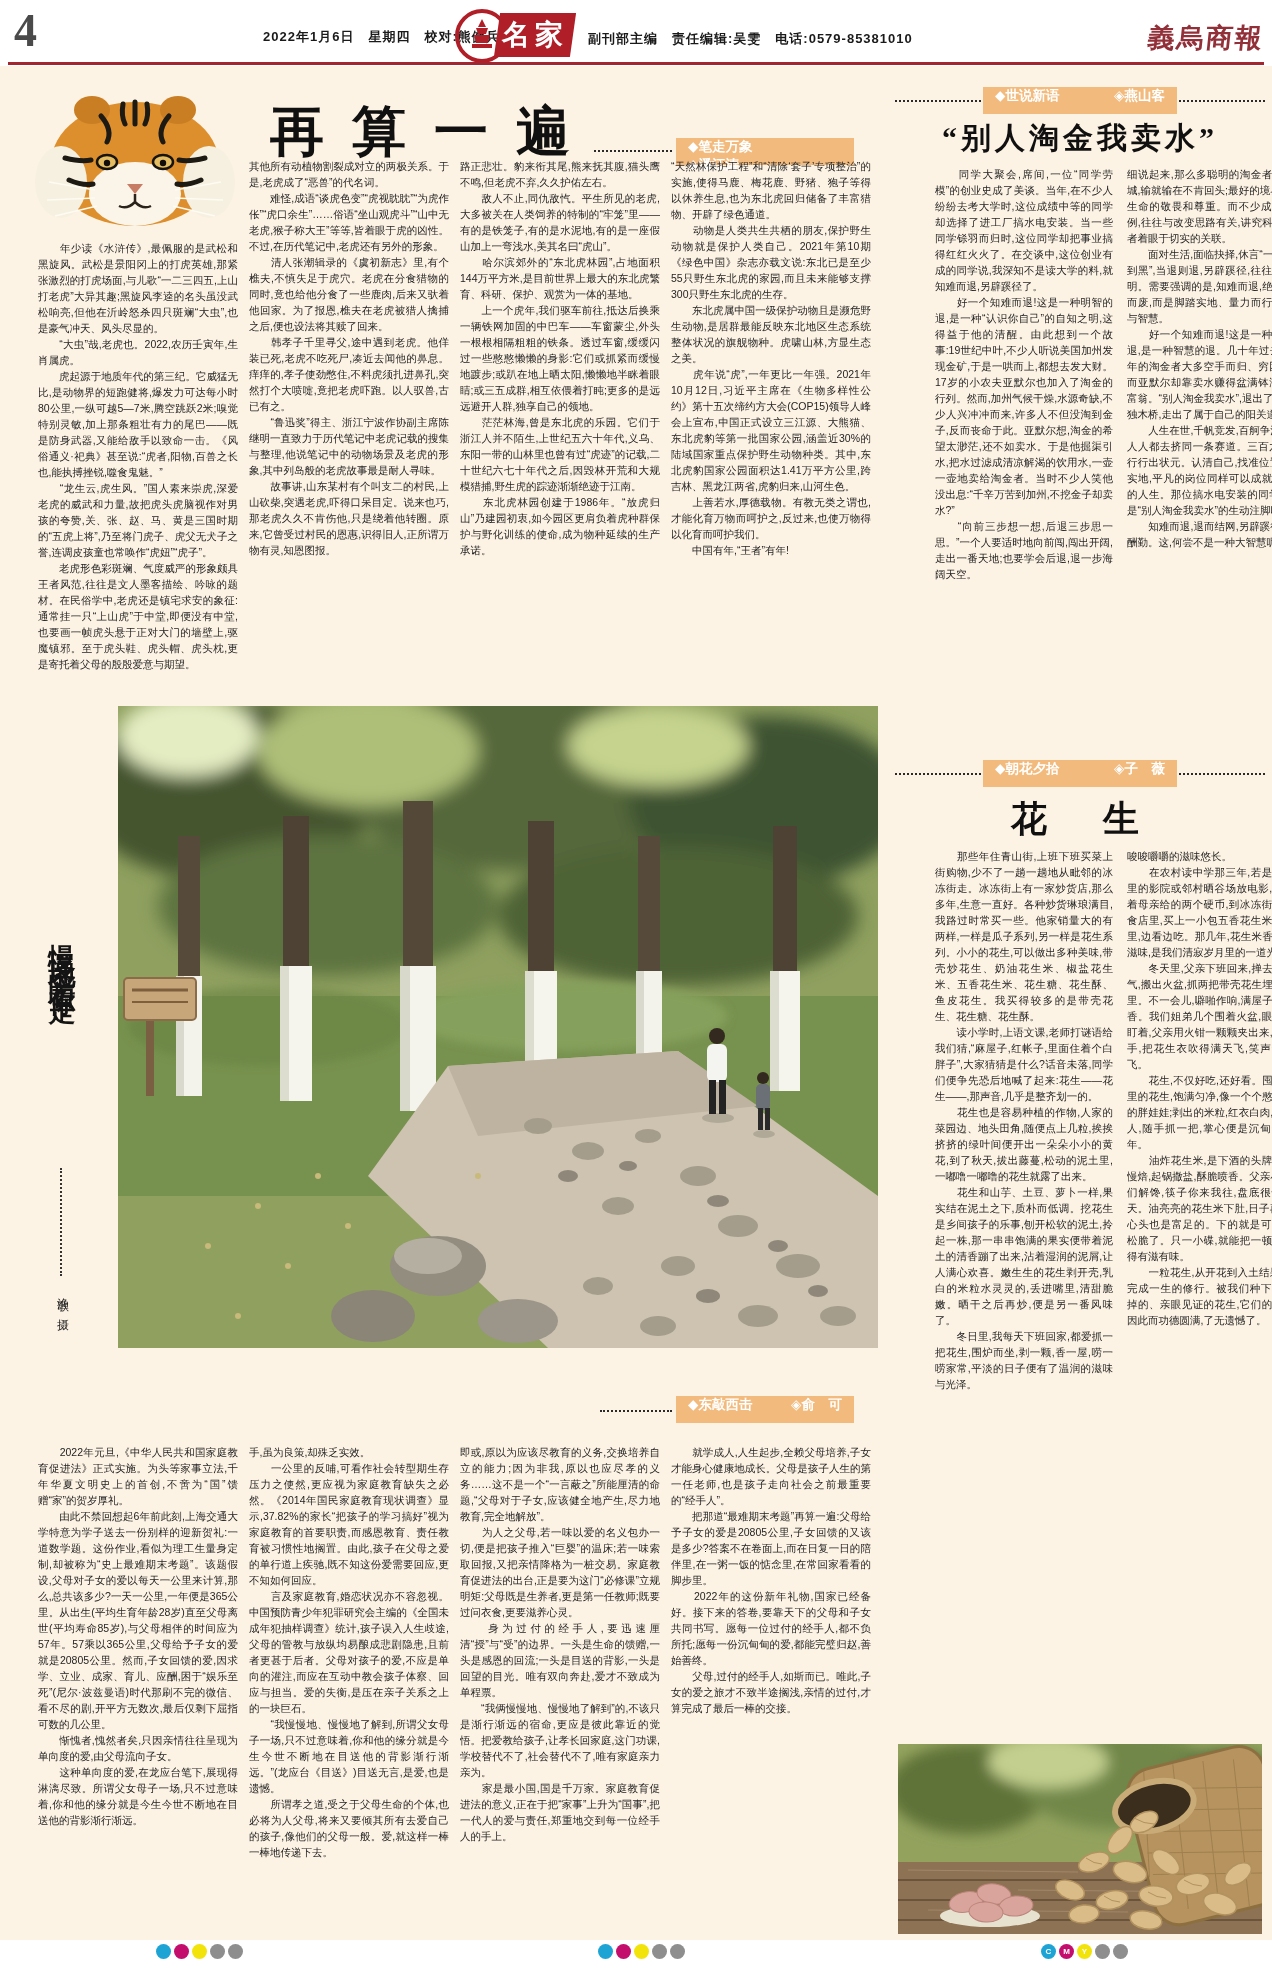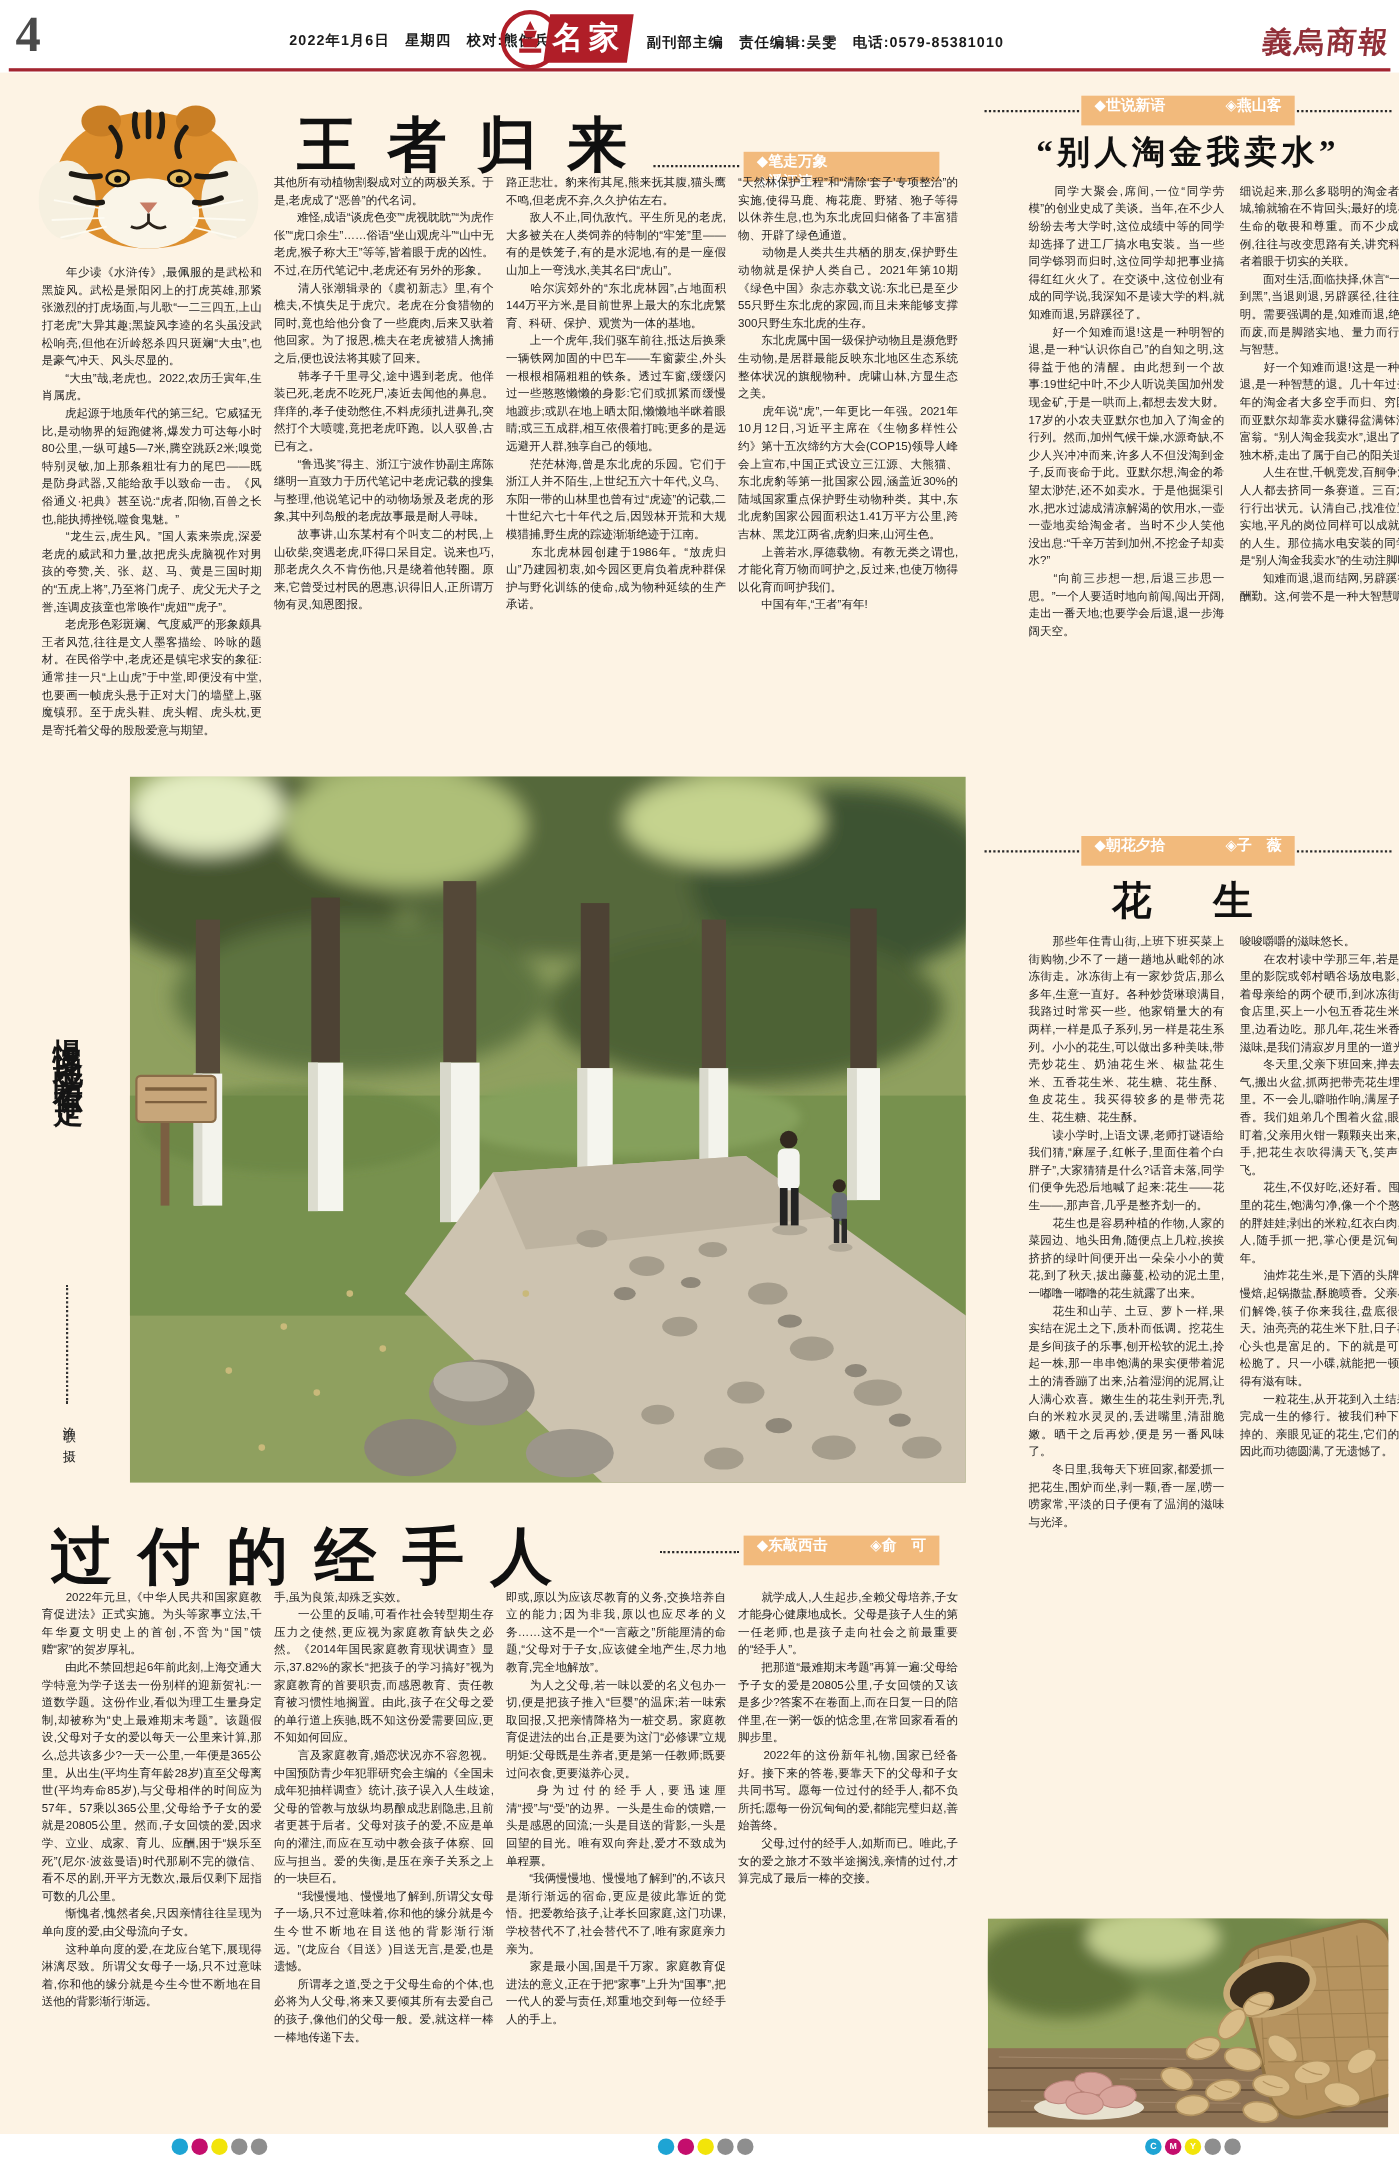--- a/index.html
+++ b/index.html
@@ -87,21 +87,21 @@
         <path d="M60 106 L14 98"></path>
           <path d="M60 114 L12 116"></path>
           <path d="M62 122 L20 132"></path>
         <path d="M140 106 L186 98"></path>
           <path d="M140 114 L188 116"></path>
           <path d="M138 122 L180 132"></path>
       </g>
     </svg>
   </div>
 
-  <div class="abs headline h1a" style="left:270px;top:96px;">王者归来</div>
+  <div class="abs headline h1a" style="left:270px;top:96px;">再算一遍</div>
   <div class="abs dotline" style="left:594px;top:150px;width:78px;"></div>
   <div class="abs byline-box" style="left:676px;top:138px;width:178px;flex-direction:column;">
     <span>◆笔走万象</span>
     <span>◈潘江涛</span>
   </div>
   <div class="col" style="left:38px;top:240px;height:464px;">　　年少读《水浒传》,最佩服的是武松和黑旋风。武松是景阳冈上的打虎英雄,那紧张激烈的打虎场面,与儿歌“一二三四五,上山打老虎”大异其趣;黑旋风李逵的名头虽没武松响亮,但他在沂岭怒杀四只斑斓“大虫”,也是豪气冲天、风头尽显的。
 　　“大虫”哉,老虎也。2022,农历壬寅年,生肖属虎。
 　　虎起源于地质年代的第三纪。它威猛无比,是动物界的短跑健将,爆发力可达每小时80公里,一纵可越5—7米,腾空跳跃2米;嗅觉特别灵敏,加上那条粗壮有力的尾巴——既是防身武器,又能给敌手以致命一击。《风俗通义·祀典》甚至说:“虎者,阳物,百兽之长也,能执搏挫锐,噬食鬼魅。”
 　　“龙生云,虎生风。”国人素来崇虎,深爱老虎的威武和力量,故把虎头虎脑视作对男孩的夸赞,关、张、赵、马、黄是三国时期的“五虎上将”,乃至将门虎子、虎父无犬子之誉,连调皮孩童也常唤作“虎妞”“虎子”。
 　　老虎形色彩斑斓、气度威严的形象颇具王者风范,往往是文人墨客描绘、吟咏的题材。在民俗学中,老虎还是镇宅求安的象征:通常挂一只“上山虎”于中堂,即便没有中堂,也要画一帧虎头悬于正对大门的墙壁上,驱魔镇邪。至于虎头鞋、虎头帽、虎头枕,更是寄托着父母的殷殷爱意与期望。</div>
@@ -243,21 +243,20 @@
       <g>
         <ellipse cx="646" cy="428" rx="11" ry="4" fill="#00000022"></ellipse>
         <circle cx="645" cy="372" r="6" fill="#33291f"></circle>
         <rect x="638" y="378" width="14" height="26" rx="5" fill="#6b7077"></rect>
         <rect x="640" y="402" width="5" height="22" fill="#2a2a2a"></rect>
         <rect x="647" y="402" width="5" height="22" fill="#2a2a2a"></rect>
       </g>
     </svg>
   </div>
 
-  <div class="abs headline h1b" style="left:46px;top:1378px;">过付的经手人</div>
   <div class="abs dotline" style="left:600px;top:1410px;width:72px;"></div>
   <div class="abs byline-box" style="left:676px;top:1396px;width:178px;">
     <span>◆东敲西击</span>
     <span>◈俞　可</span>
   </div>
   <div class="col" style="left:38px;top:1444px;height:490px;">　　2022年元旦,《中华人民共和国家庭教育促进法》正式实施。为头等家事立法,千年华夏文明史上的首创,不啻为“国”馈赠“家”的贺岁厚礼。
 　　由此不禁回想起6年前此刻,上海交通大学特意为学子送去一份别样的迎新贺礼:一道数学题。这份作业,看似为理工生量身定制,却被称为“史上最难期末考题”。该题假设,父母对子女的爱以每天一公里来计算,那么,总共该多少?一天一公里,一年便是365公里。从出生(平均生育年龄28岁)直至父母离世(平均寿命85岁),与父母相伴的时间应为57年。57乘以365公里,父母给予子女的爱就是20805公里。然而,子女回馈的爱,因求学、立业、成家、育儿、应酬,困于“娱乐至死”(尼尔·波兹曼语)时代那刷不完的微信、看不尽的剧,开平方无数次,最后仅剩下屈指可数的几公里。
 　　惭愧者,愧然者矣,只因亲情往往呈现为单向度的爱,由父母流向子女。
 　　这种单向度的爱,在龙应台笔下,展现得淋漓尽致。所谓父女母子一场,只不过意味着,你和他的缘分就是今生今世不断地在目送他的背影渐行渐远。</div>
   <div class="col" style="left:249px;top:1444px;height:490px;">手,虽为良策,却殊乏实效。

